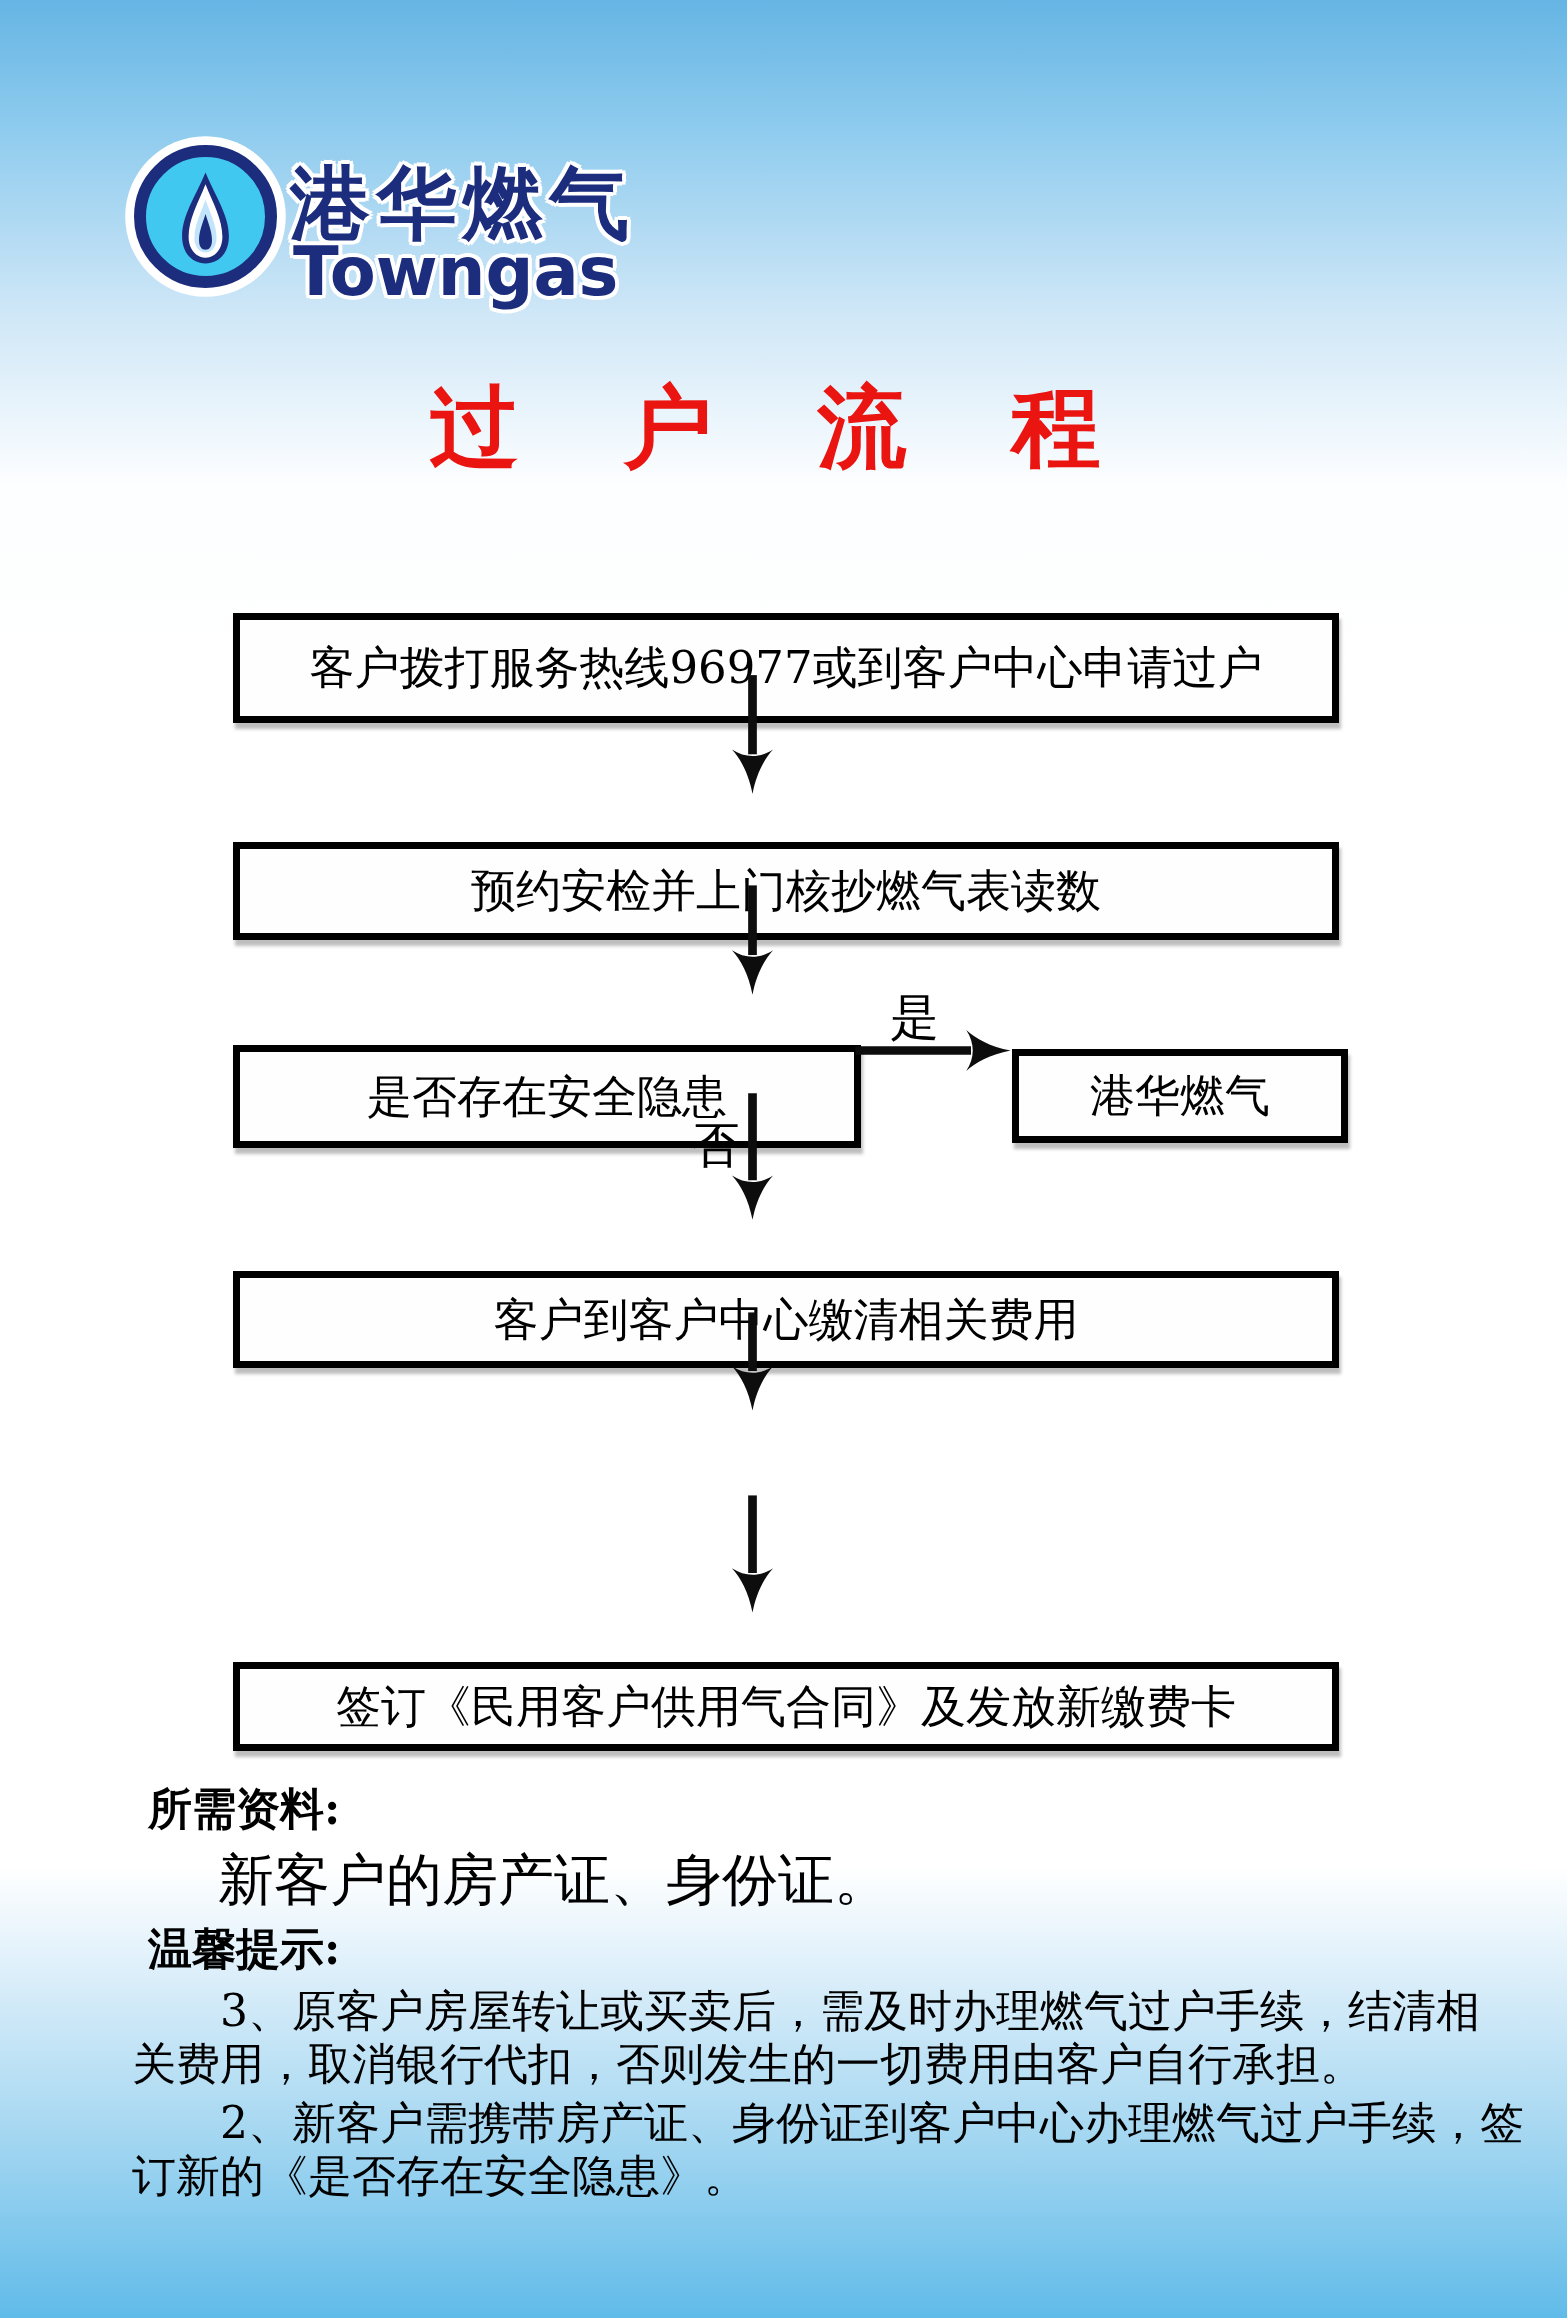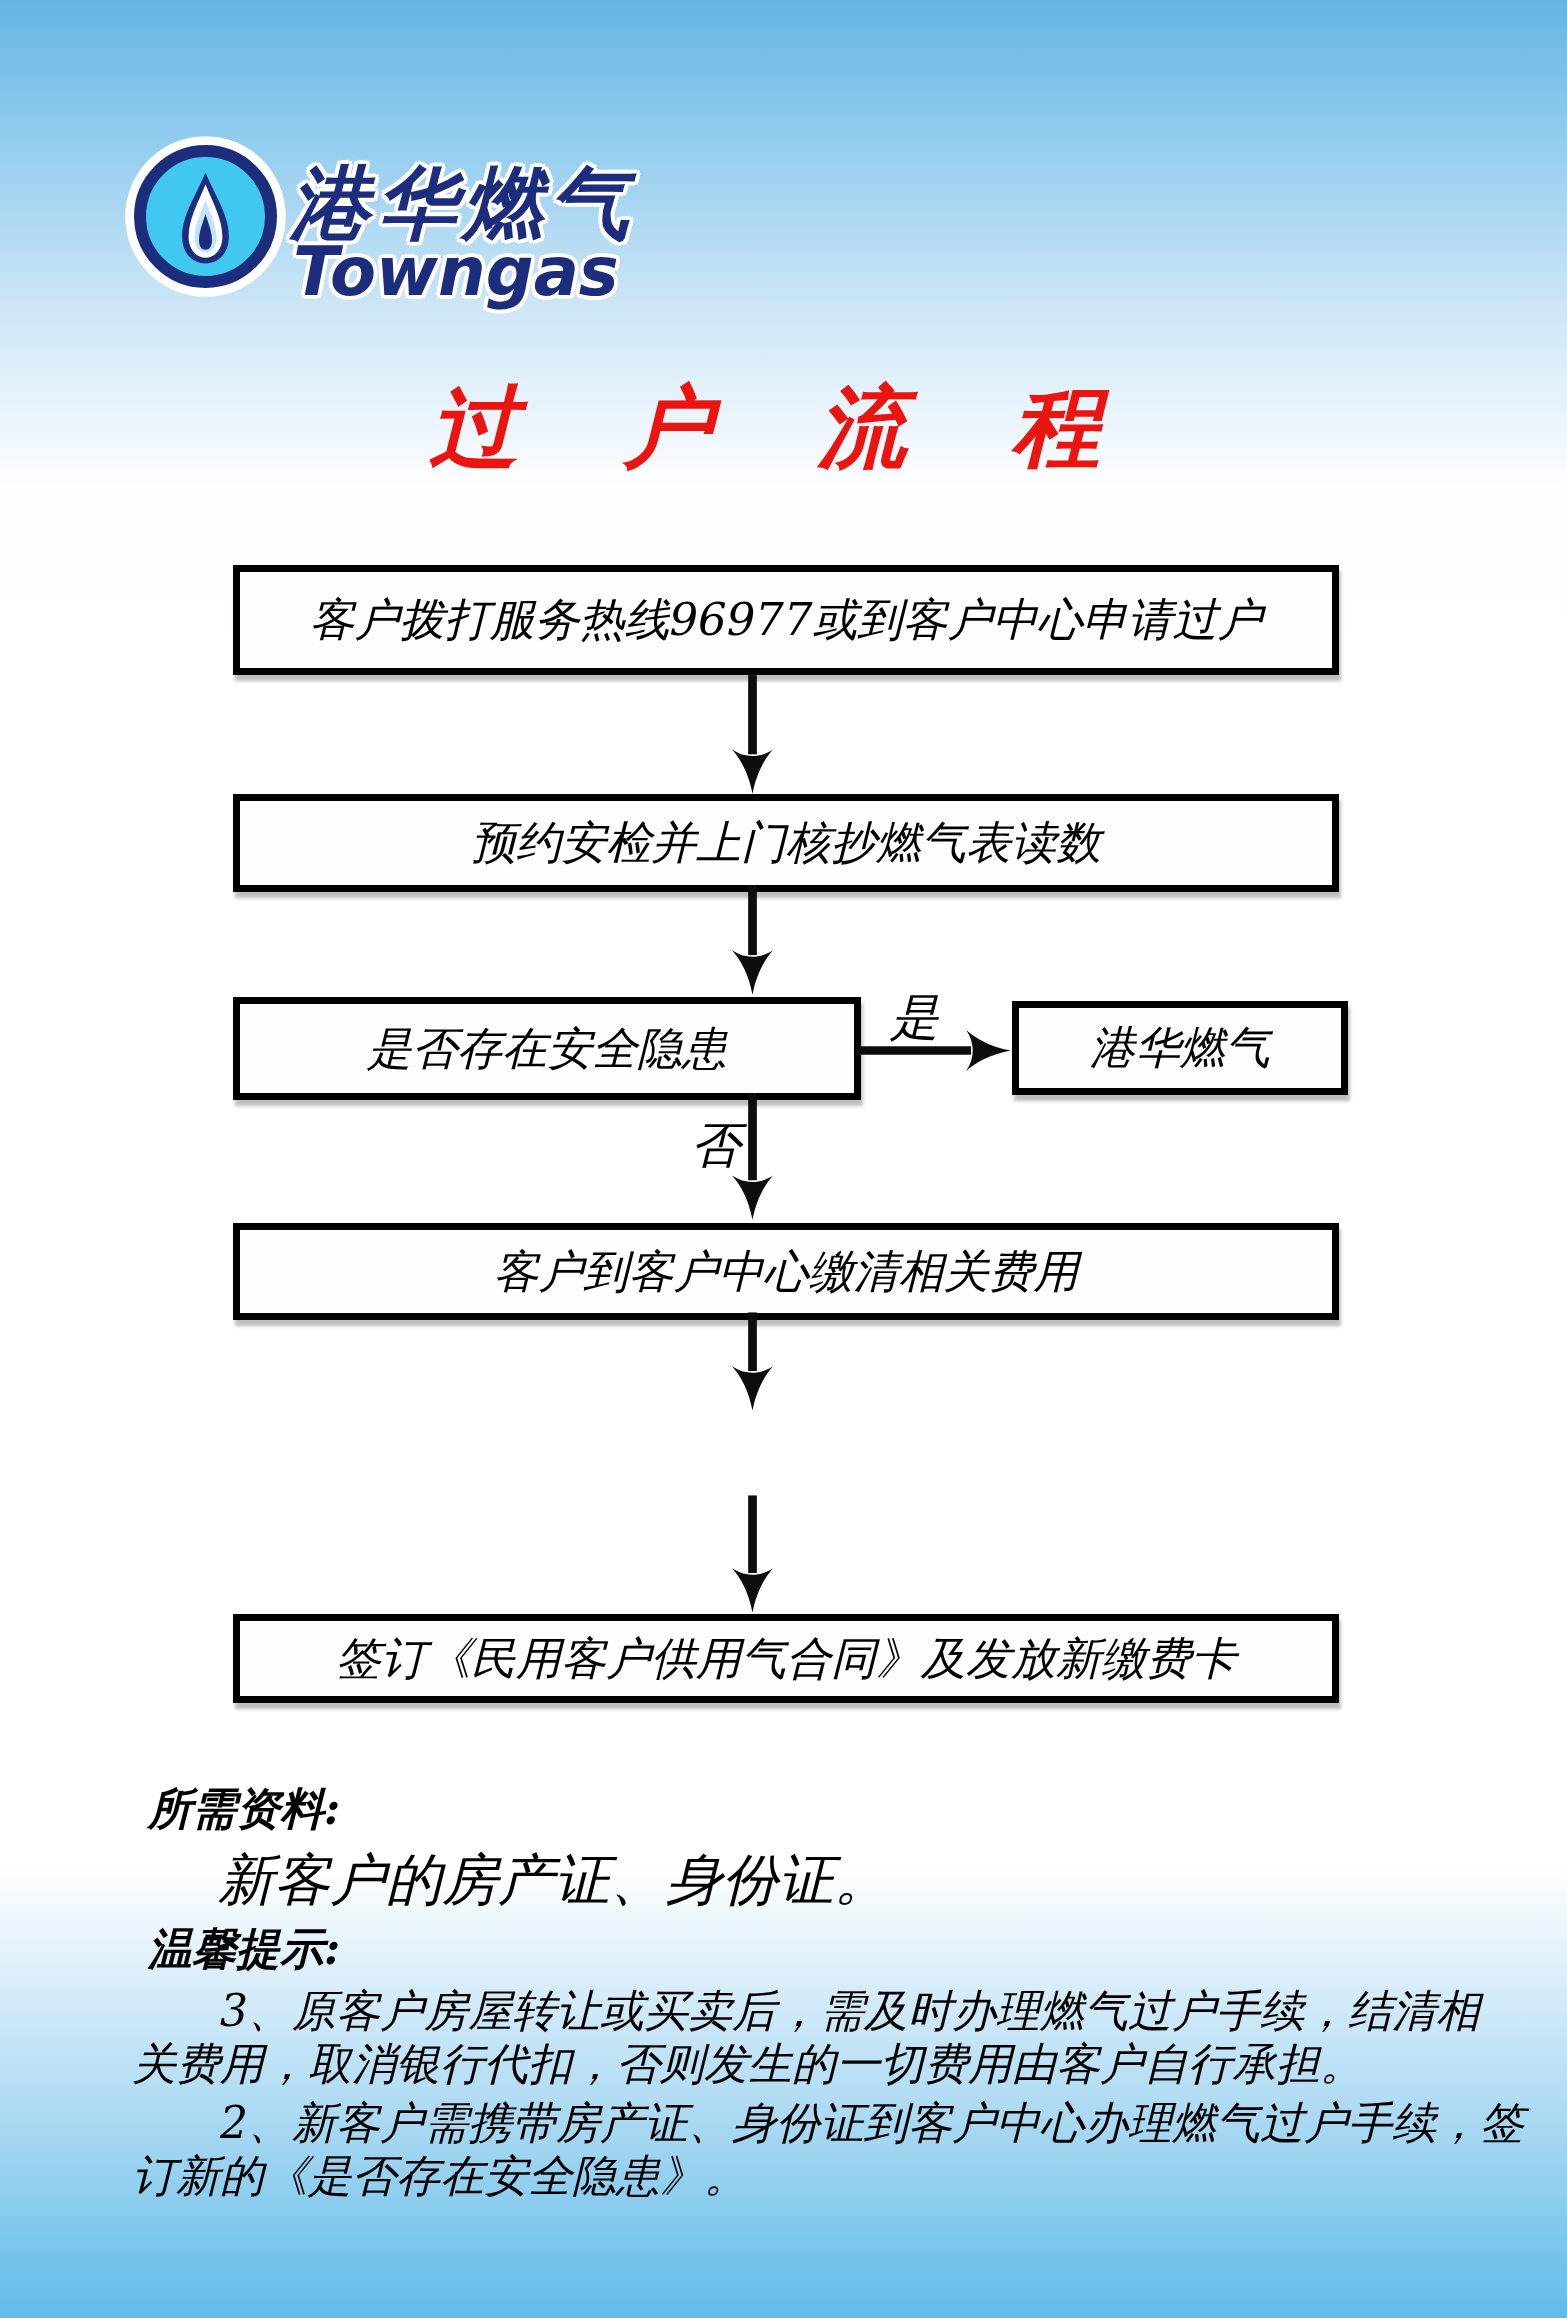--- a/index.html
+++ b/index.html
@@ -3,21 +3,20 @@
 <meta charset="utf-8">
 <style>
   html,body{margin:0;padding:0;}
   body{width:1567px;height:2319px;font-family:"DejaVu Serif","Liberation Serif",serif;}
   .poster{
     position:relative;width:1567px;height:2319px;overflow:hidden;
     background:linear-gradient(180deg,
       #66b5e4 0%, #8ecbee 5.5%, #cfe7f7 13.5%, #fdfeff 21%,
       #ffffff 30%, #ffffff 80.5%, #ddeffa 85%, #a5d7f1 92%,
       #60bbe9 100%);
-    font-style:italic;
   }
   
   .logo{position:absolute;left:134px;top:145px;}
   .logo-circle{
     position:absolute;left:0;top:0;width:119px;height:119px;border-radius:50%;
     background:#41c8f0;border:12px solid #1c2d7d;box-shadow:0 0 0 8.8px #ffffff;
   }
   .logo-flame{position:absolute;left:27px;top:14.3px;}
   .brand-cn{
     position:absolute;left:156px;top:6.4px;white-space:nowrap;
@@ -35,21 +34,21 @@
   .page-title{
     position:absolute;left:0;top:368px;width:1567px;text-align:center;
     font-family:"DejaVu Sans","Liberation Sans",sans-serif;font-weight:900;
     font-size:89px;letter-spacing:37px;color:#ea1410;white-space:nowrap;
   }
   
   .flow-box{
     position:absolute;background:#fefefe;border:7.2px solid #000;
     box-shadow:2.4px 5.6px 3.2px rgba(110,110,110,.45);
     display:flex;align-items:center;justify-content:center;
-    font-size:45px;color:#000;text-align:center;white-space:nowrap;
+    font-size:45px;color:#000;text-align:center;white-space:nowrap;margin-top:48px;
   }
   .b1{left:233px;top:565px;width:1092px;height:96px;}
   .b2{left:233px;top:794px;width:1092px;height:84px;}
   .b3{left:233px;top:997px;width:614px;height:89px;}
   .byes{left:1012px;top:1001px;width:322px;height:80px;}
   .b4{left:233px;top:1223px;width:1092px;height:83px;}
   .b5{left:233px;top:1412px;width:1092px;height:76px;}
   .b6{left:233px;top:1614px;width:1092px;height:75px;}
   
   .arrow{position:absolute;}

